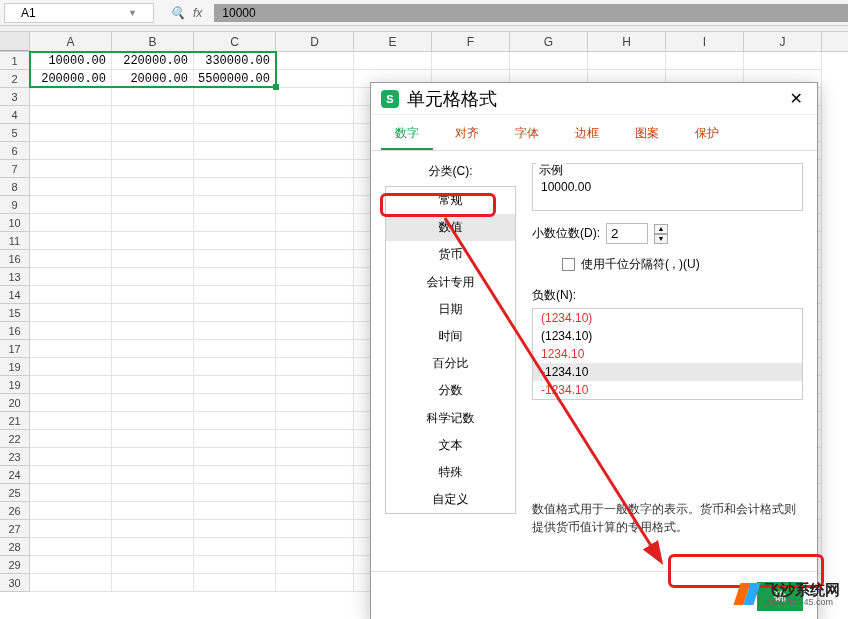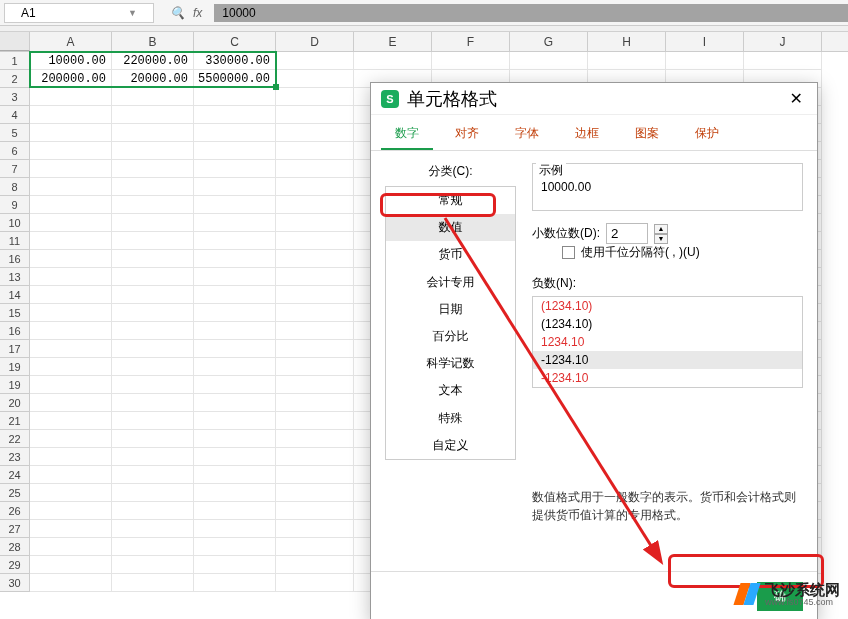--- a/index.html
+++ b/index.html
@@ -46,21 +46,21 @@
 .dlg-body { padding: 12px 14px 10px; display: flex; gap: 16px; min-height: 420px; }
 .cat-col { width: 131px; text-align: center; }
 .cat-label { margin-bottom: 6px; }
 .cat-list { border: 1px solid #ccc; }
 .cat-item { padding: 4px 8px; cursor: pointer; line-height: 1.6; }
 .cat-item.sel { background: #e8e8e8; }
 .right-col { flex: 1; }
 .example-box { border: 1px solid #ccc; padding: 6px 8px; margin-bottom: 12px; height: 48px; }
 .example-label { position: relative; top: -14px; background: #fff; display: inline-block; padding: 0 2px; margin-top: 7px; }
 .example-val { margin-top: -10px; }
-.field-row { display: flex; align-items: center; gap: 6px; }
+.field-row { display: flex; align-items: center; gap: 6px; margin-bottom: 12px; }
 .num-input { width: 42px; border: 1px solid #bbb; padding: 2px 4px; text-align: left; }
 .spinner { display: flex; flex-direction: column; }
 .spinner button { width: 14px; height: 10px; font-size: 7px; line-height: 7px; border: 1px solid #aaa; background: #f5f5f5; padding: 0; }
 .chk-row { display: flex; align-items: center; gap: 6px; margin-bottom: 14px; padding-left: 30px; }
 .chk { width: 13px; height: 13px; border: 1px solid #888; }
 .neg-list { border: 1px solid #ccc; min-height: 80px; }
 .neg-item { padding: 2px 8px; }
 .neg-item.red { color: #e03030; }
 .neg-item.sel { background: #e8e8e8; }
 .desc { margin-top: 100px; font-size: 12px; line-height: 1.5; color: #333; font-family: Liberation Serif, serif; }
@@ -528,21 +528,23 @@
     </div>
   <div class="dlg-body">
     <div class="cat-col">
       <div class="cat-label">分类(C):</div>
       <div class="cat-list" id="cat-list">
           <div class="cat-item">常规</div>
           <div class="cat-item sel">数值</div>
           <div class="cat-item">货币</div>
           <div class="cat-item">会计专用</div>
           <div class="cat-item">日期</div>
+          <div class="cat-item">时间</div>
           <div class="cat-item">百分比</div>
+          <div class="cat-item">分数</div>
           <div class="cat-item">科学记数</div>
           <div class="cat-item">文本</div>
           <div class="cat-item">特殊</div>
           <div class="cat-item">自定义</div>
         </div>
     </div>
     <div class="right-col">
       <div style="position:relative">
         <span class="example-label" style="position:absolute; top:-8px; left:4px; background:#fff; padding:0 3px;">示例</span>
         <div class="example-box">

